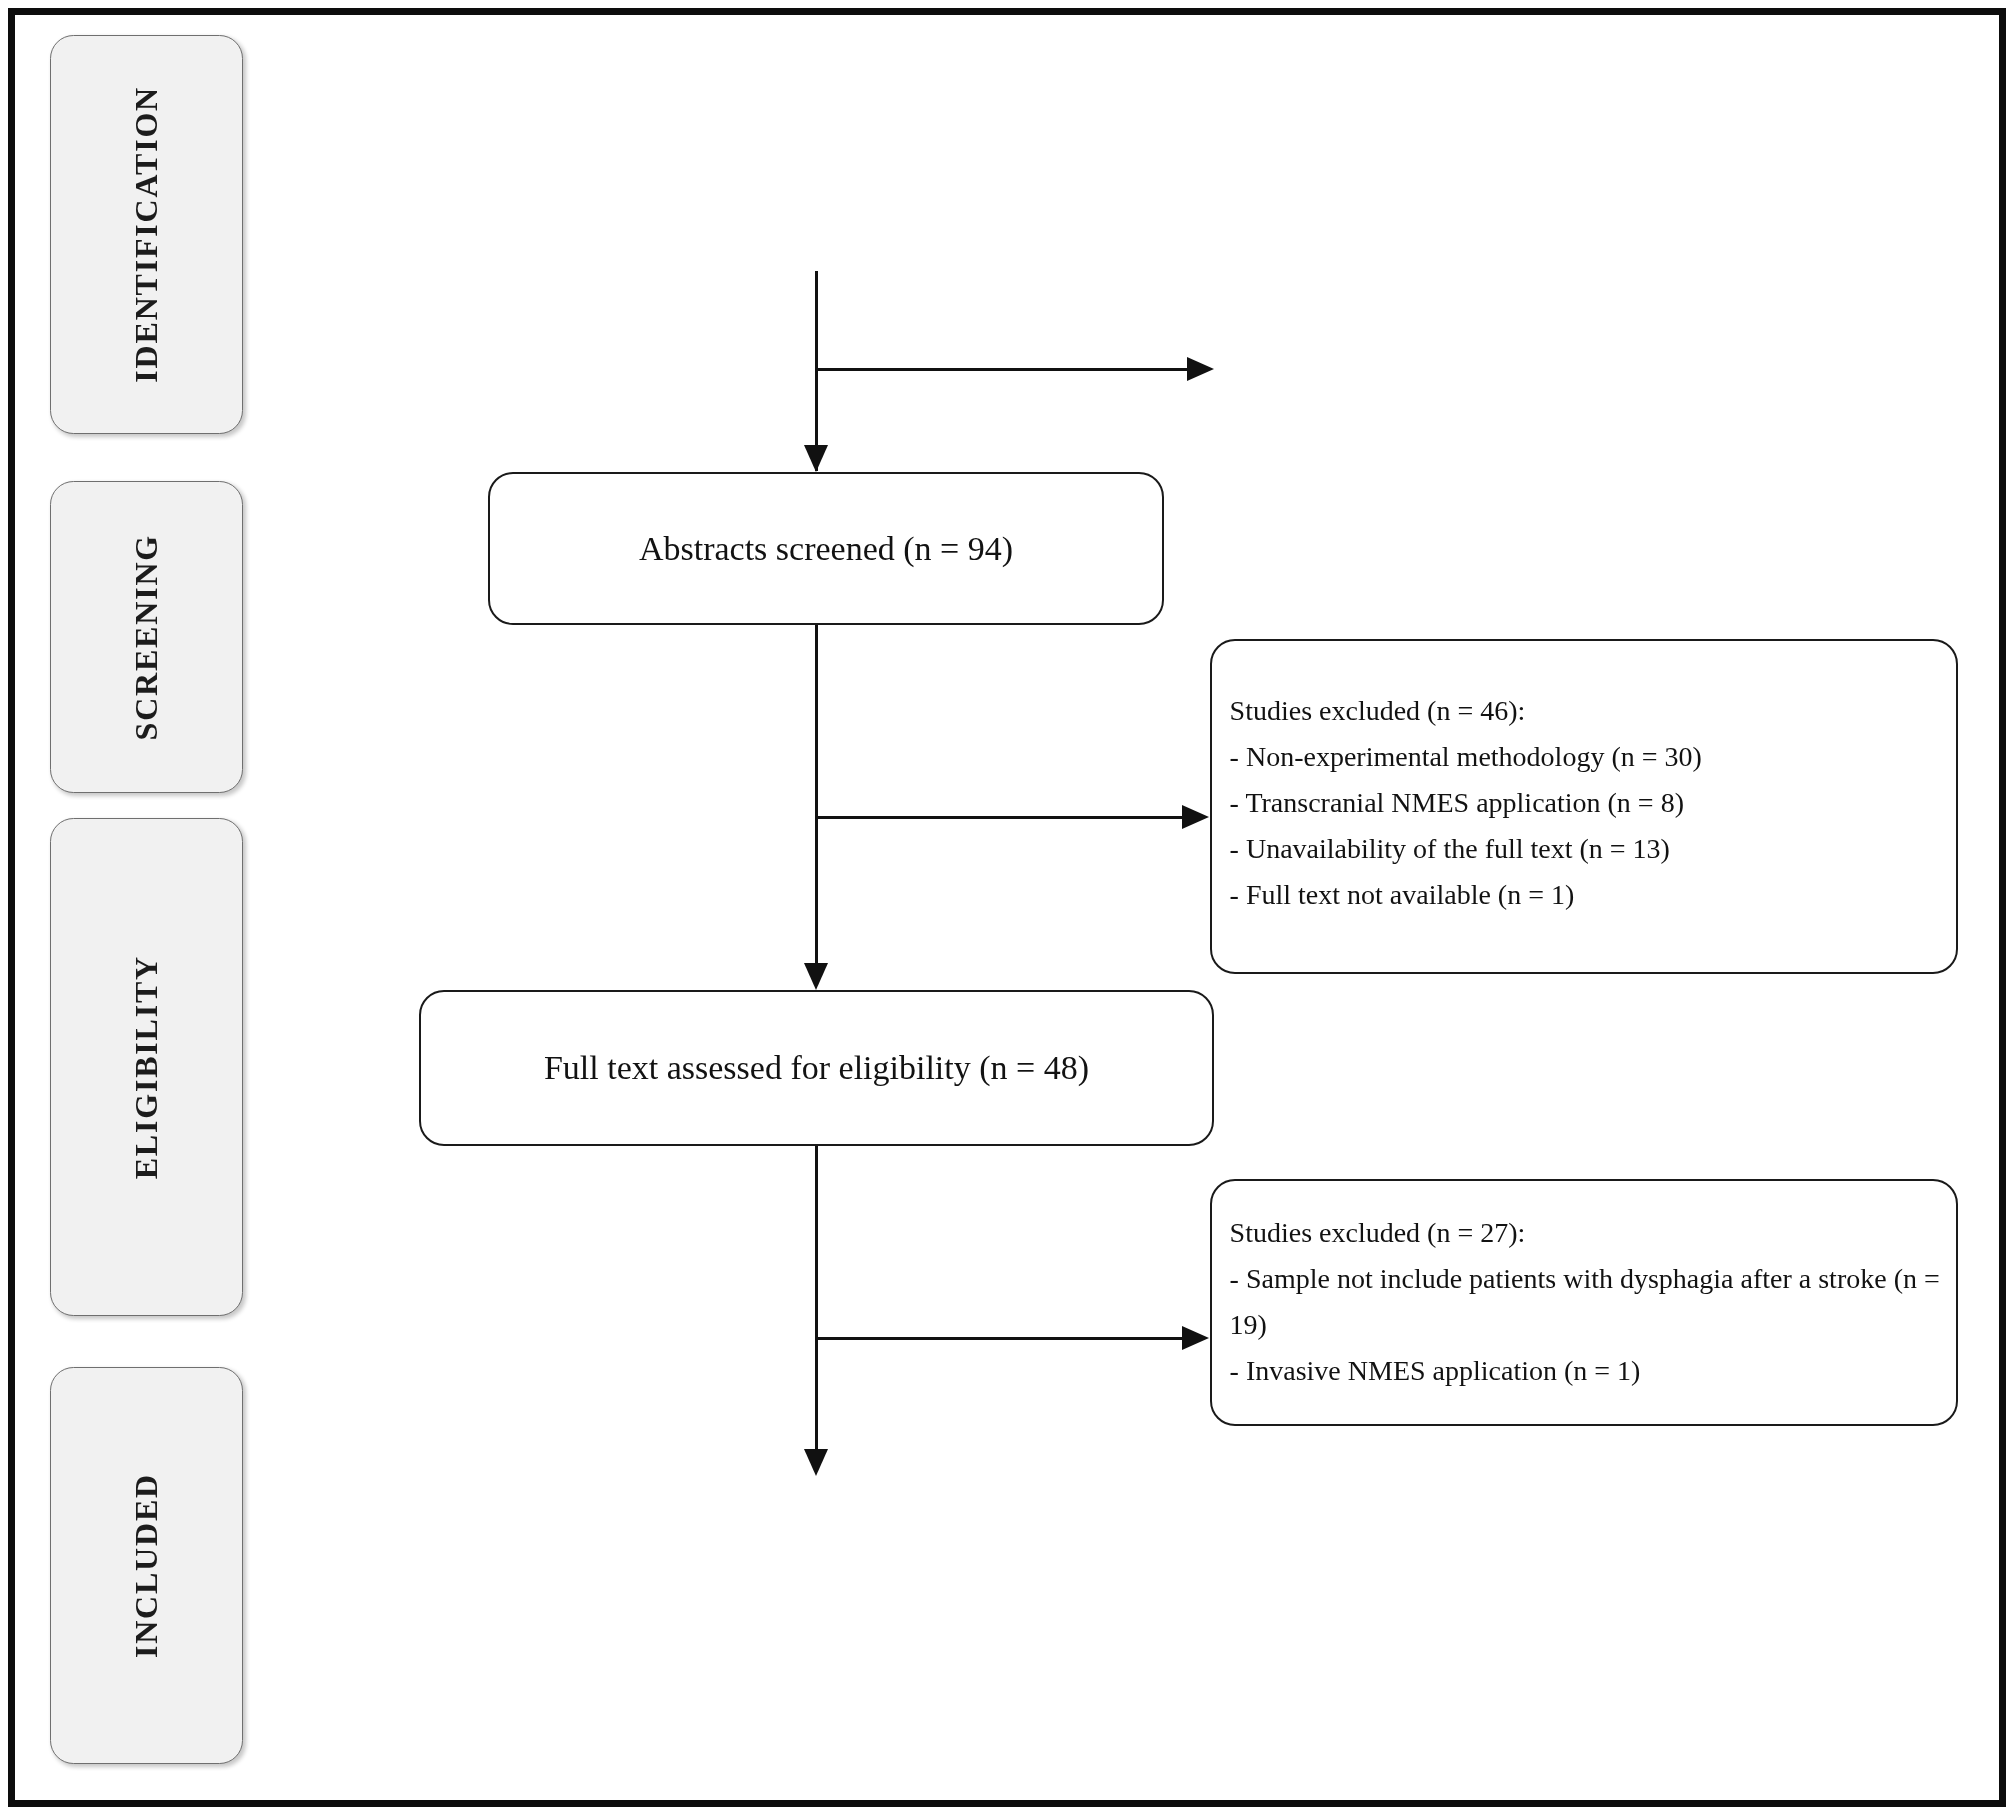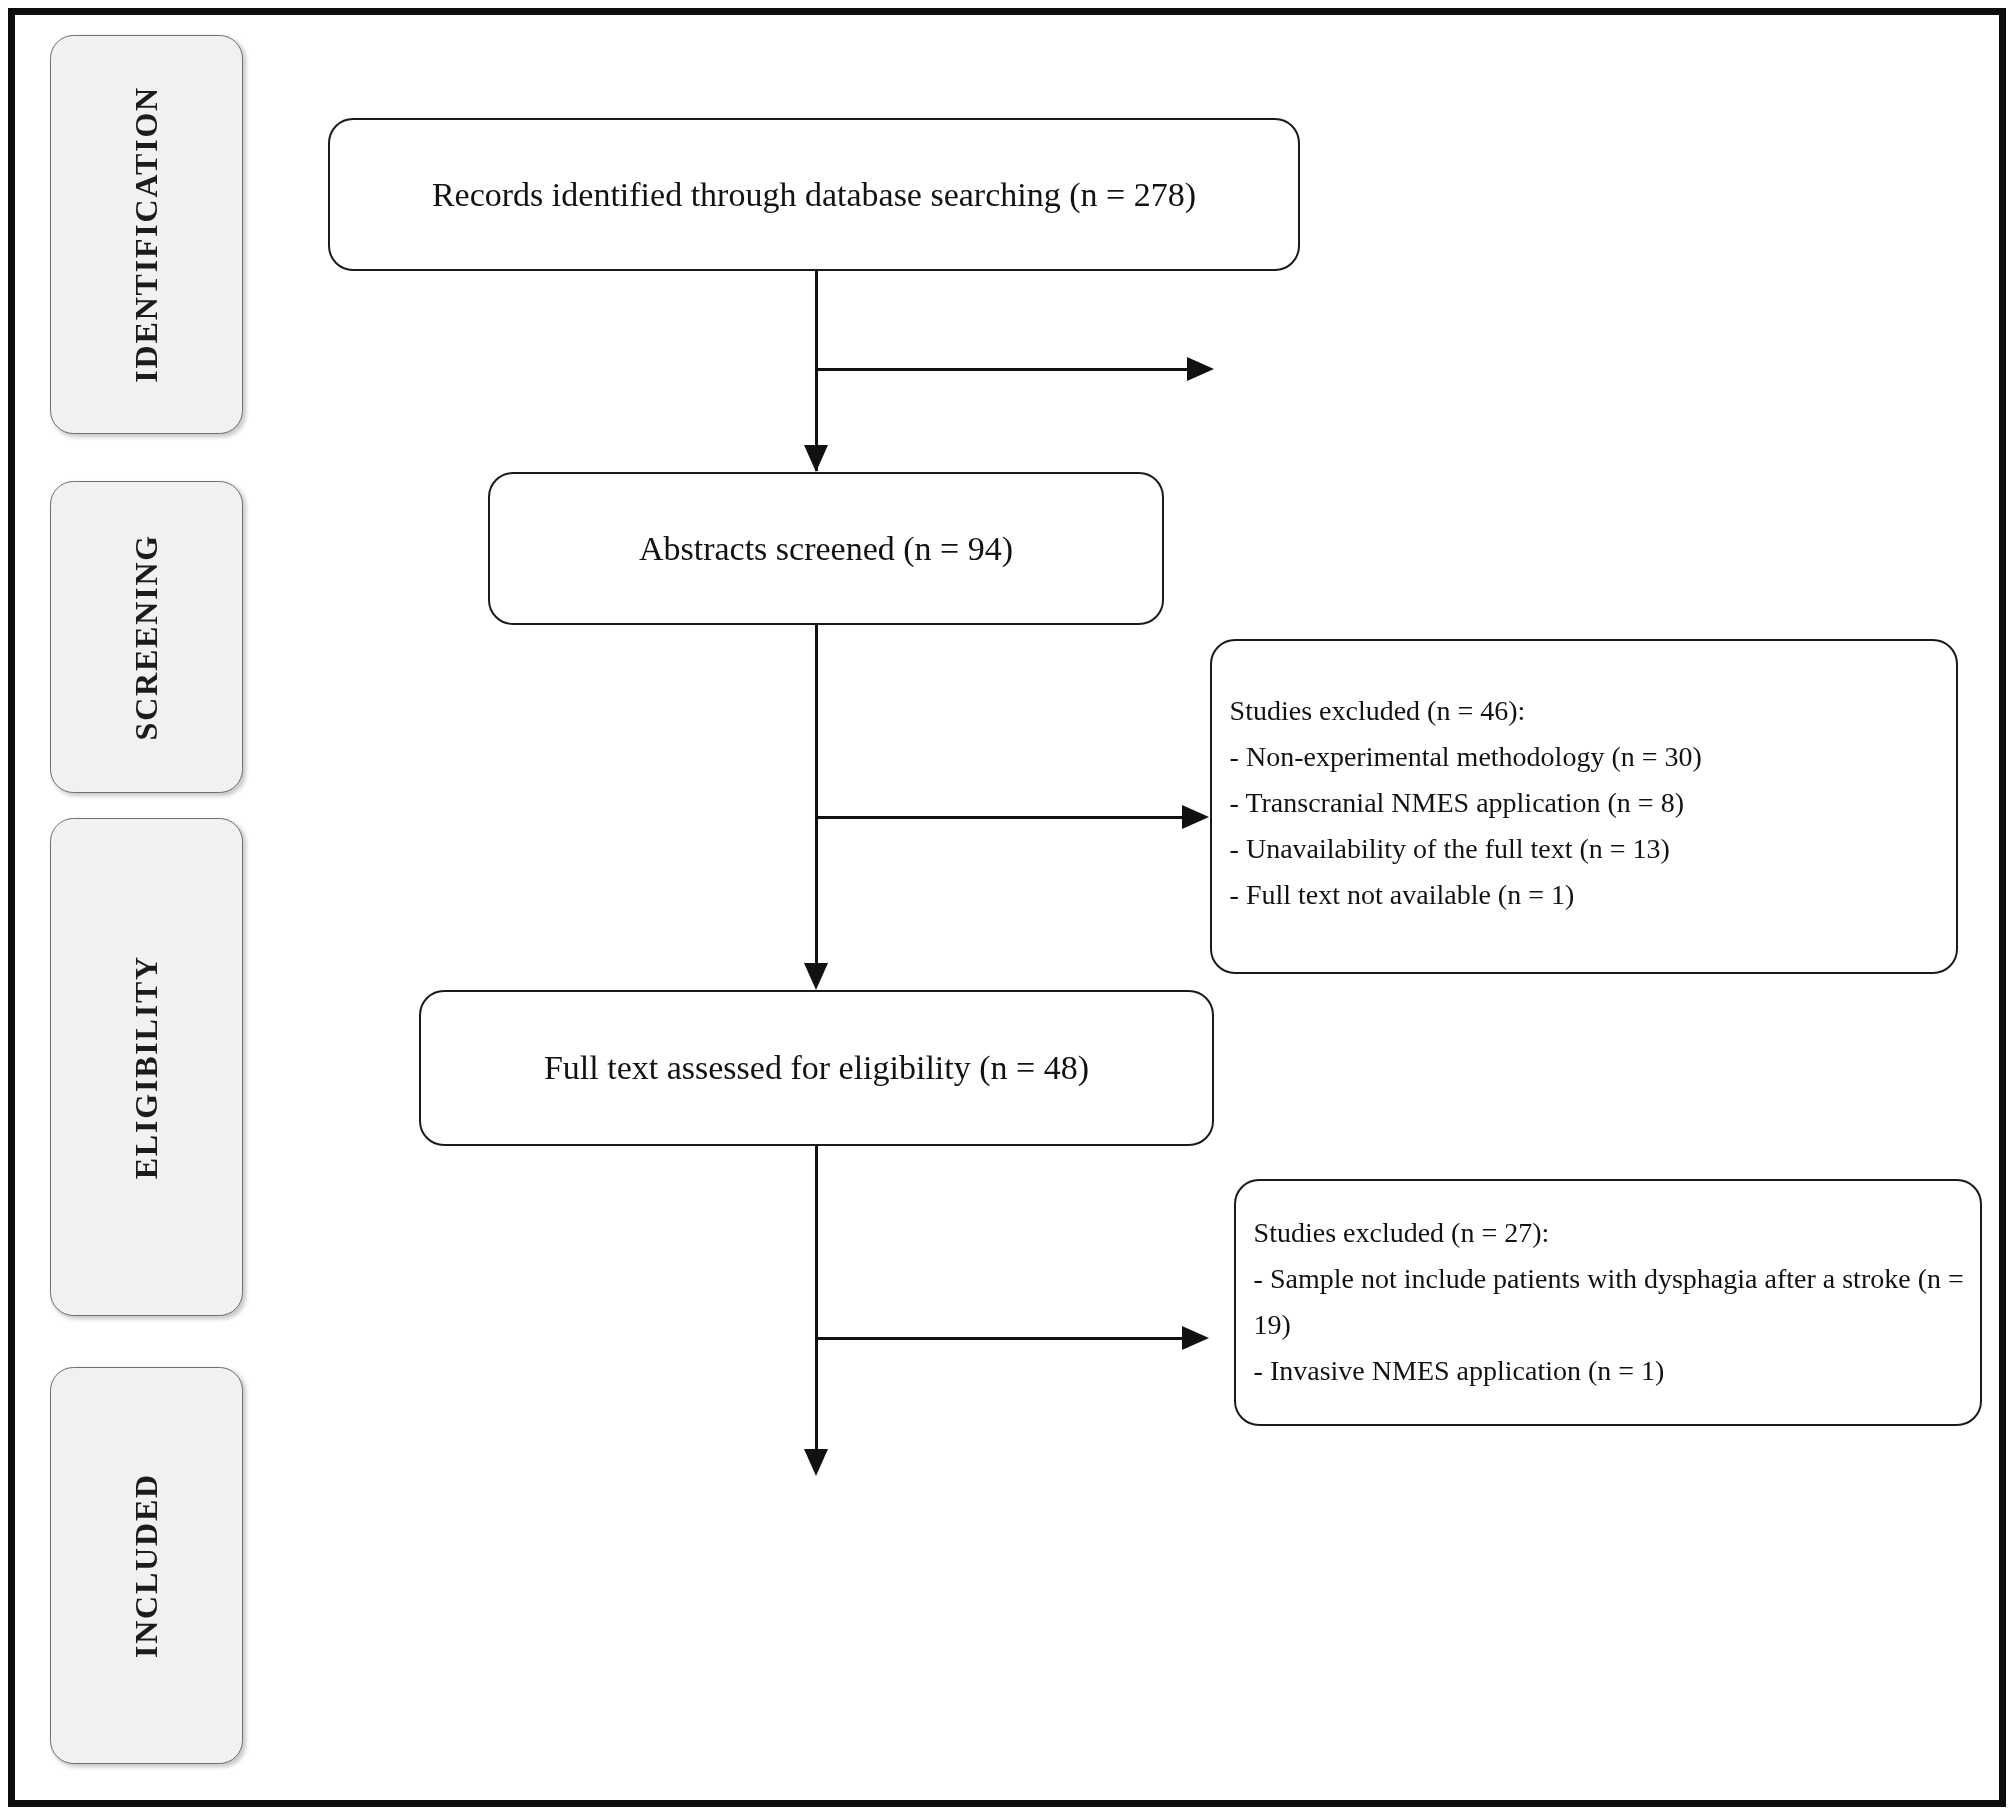--- a/index.html
+++ b/index.html
@@ -83,42 +83,39 @@
   <div class="stage-box" style="left:50px; top:481px; width:191px; height:310px;">
     <span class="stage-label">SCREENING</span>
   </div>
   <div class="stage-box" style="left:50px; top:818px; width:191px; height:496px;">
     <span class="stage-label">ELIGIBILITY</span>
   </div>
   <div class="stage-box" style="left:50px; top:1367px; width:191px; height:395px;">
     <span class="stage-label">INCLUDED</span>
   </div>
 
-  <div class="flow-box center" style="left:328px; top:118px; width:972px; height:153px;">
-    <span class="box-text">Records identified through database searching (n = 278)</span>
-  </div>
 
 
   <div class="flow-box center" style="left:488px; top:472px; width:676px; height:153px;">
     <span class="box-text">Abstracts screened (n = 94)</span>
   </div>
 
   <div class="flow-box list" style="left:1210px; top:639px; width:748px; height:335px;">
     <div class="line">Studies excluded (n = 46):</div>
     <div class="line">- Non-experimental methodology (n = 30)</div>
     <div class="line">- Transcranial NMES application (n = 8)</div>
     <div class="line">- Unavailability of the full text (n = 13)</div>
     <div class="line">- Full text not available (n = 1)</div>
   </div>
 
   <div class="flow-box center" style="left:419px; top:990px; width:795px; height:156px;">
     <span class="box-text">Full text assessed for eligibility (n = 48)</span>
   </div>
 
-  <div class="flow-box list list2" style="left:1210px; top:1179px; width:748px; height:247px;margin-left:24px;">
+  <div class="flow-box list list2" style="left:1210px; top:1179px; width:748px; height:247px;">
     <div class="line">Studies excluded (n = 27):</div>
     <div class="line">- Sample not include patients with dysphagia after a stroke (n = 19)</div>
     <div class="line">- Invasive NMES application (n = 1)</div>
   </div>
 
 
   <div class="vline" style="left:815px; top:271px; height:200px;"></div>
   <div class="arrowhead-down" style="left:804px; top:445px;"></div>
   <div class="hline" style="left:815px; top:368px; width:374px;"></div>
   <div class="arrowhead-right" style="left:1187px; top:357px;"></div>

